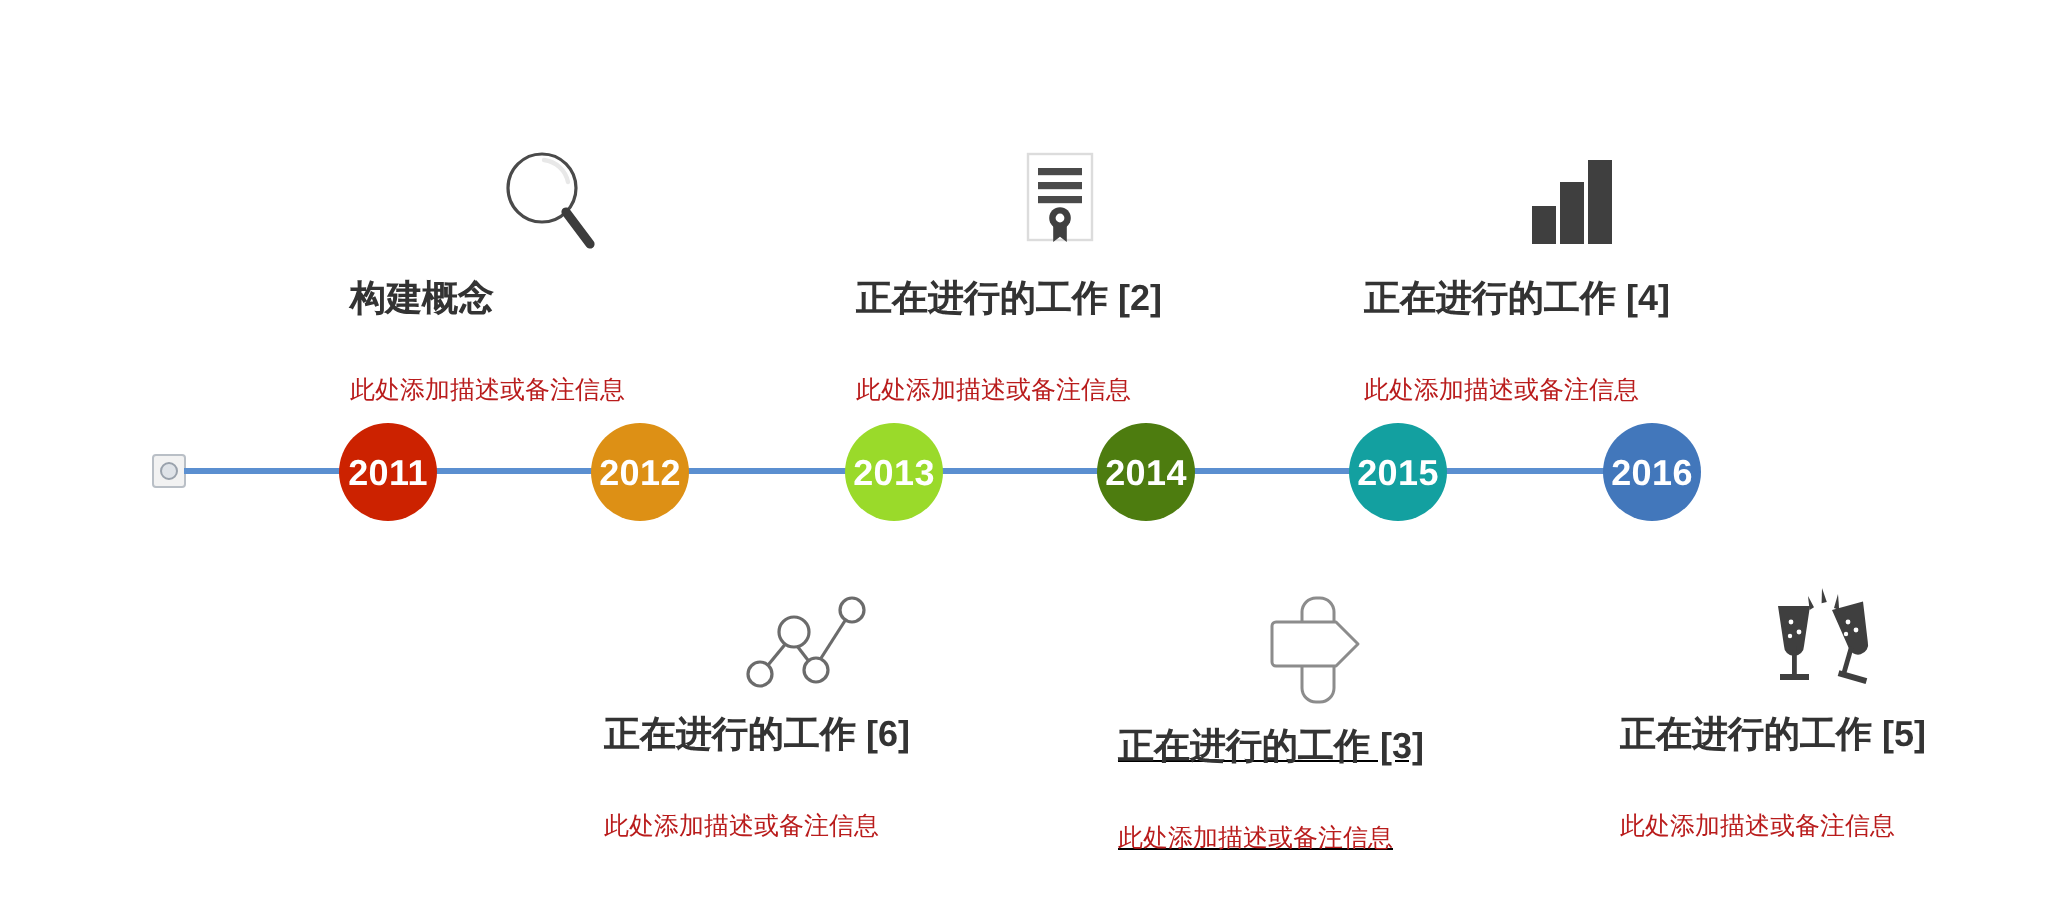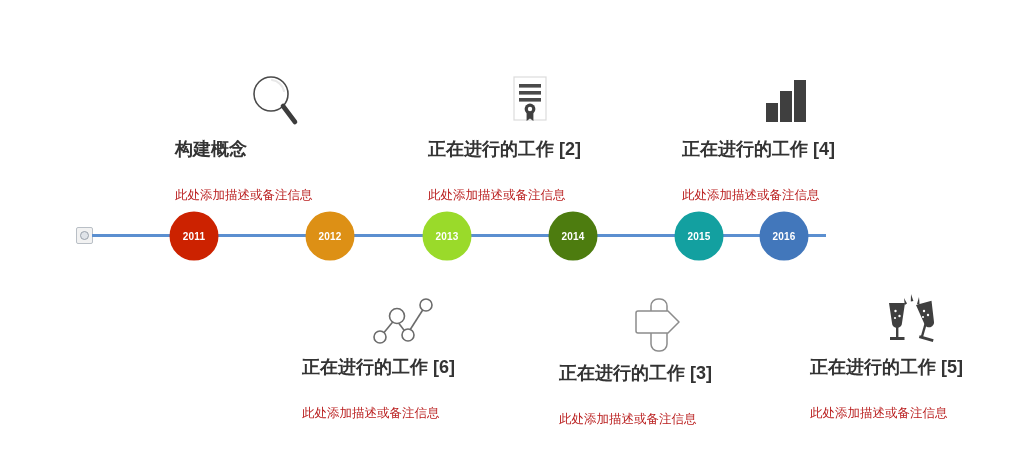--- a/index.html
+++ b/index.html
@@ -60,21 +60,21 @@
     height: 49px;
     border-radius: 50%;
     transform: translate(-50%, -50%);
     top: 236px;
     display: flex;
     align-items: center;
     justify-content: center;
   }
   .node-label {
     color: #ffffff;
-    font-size: 10px;
+    font-size: 18px;
     font-weight: bold;
     letter-spacing: 0.2px;
     line-height: 1;
     user-select: none;
   }
 
   
   .item {
     position: absolute;
     width: 230px;
@@ -116,33 +116,33 @@
 <body>
 
 <div id="canvas">
 
   <div class="axis-handle"></div>
   <div class="axis-line" style="background: rgb(91, 143, 208);"></div>
 
   <div class="node" style="left: 194px; background: rgb(204, 34, 0);">
     <span class="node-label">2011</span>
   </div>
-  <div class="node" style="left: 330px; background: rgb(221, 144, 21);">
+  <div class="node" style="left: 320px; background: rgb(221, 144, 21);">
     <span class="node-label">2012</span>
   </div>
   <div class="node" style="left: 447px; background: rgb(154, 218, 42);">
     <span class="node-label">2013</span>
   </div>
   <div class="node" style="left: 573px; background: #4d7c0f;">
     <span class="node-label">2014</span>
   </div>
   <div class="node" style="left: 699px; background: rgb(19, 160, 160);">
     <span class="node-label">2015</span>
   </div>
-  <div class="node" style="left: 784px; background: rgb(66, 119, 187);">
+  <div class="node" style="left: 826px; background: rgb(66, 119, 187);">
     <span class="node-label">2016</span>
   </div>
 
   <div class="item top" style="left:276px; top:68px;">
     <div class="item-icon">
       <svg width="58" height="58" viewBox="0 0 58 58">
         <circle cx="24" cy="22" r="17" fill="none" stroke="#4a4a4a" stroke-width="1.6"></circle>
         <path d="M25 8 a14 14 0 0 1 12 11" fill="none" stroke="#e8e8e8" stroke-width="2.2" stroke-linecap="round"></path>
         <line x1="36" y1="34" x2="48" y2="50" stroke="#3c3c3c" stroke-width="4.6" stroke-linecap="round"></line>
       </svg>
@@ -196,21 +196,21 @@
         <circle cx="39" cy="39" r="6" fill="#ffffff" stroke="#6b6b6b" stroke-width="1.6"></circle>
         <circle cx="57" cy="9" r="6" fill="#ffffff" stroke="#6b6b6b" stroke-width="1.6"></circle>
       </svg>
     </div>
     <div class="txt">
       <div class="item-title">正在进行的工作 [6]</div>
       <div class="item-desc">此处添加描述或备注信息</div>
     </div>
   </div>
 
-  <div class="item bottom" style="left:660px; top:292px;">
+  <div class="item bottom" style="left:660px; top:292px;text-decoration:underline;">
     <div class="item-icon">
       <svg width="62" height="58" viewBox="0 0 62 58">
         <rect x="22" y="3" width="16" height="52" rx="7" fill="#ffffff" stroke="#8c8c8c" stroke-width="1.5"></rect>
         <path d="M9 15 h30 l11 11 -11 11 h-30 a2 2 0 0 1 -2 -2 v-18 a2 2 0 0 1 2 -2 z" fill="#ffffff" stroke="#8c8c8c" stroke-width="1.5" stroke-linejoin="round"></path>
       </svg>
     </div>
     <div class="txt">
       <div class="item-title">正在进行的工作 [3]</div>
       <div class="item-desc">此处添加描述或备注信息</div>
     </div>

